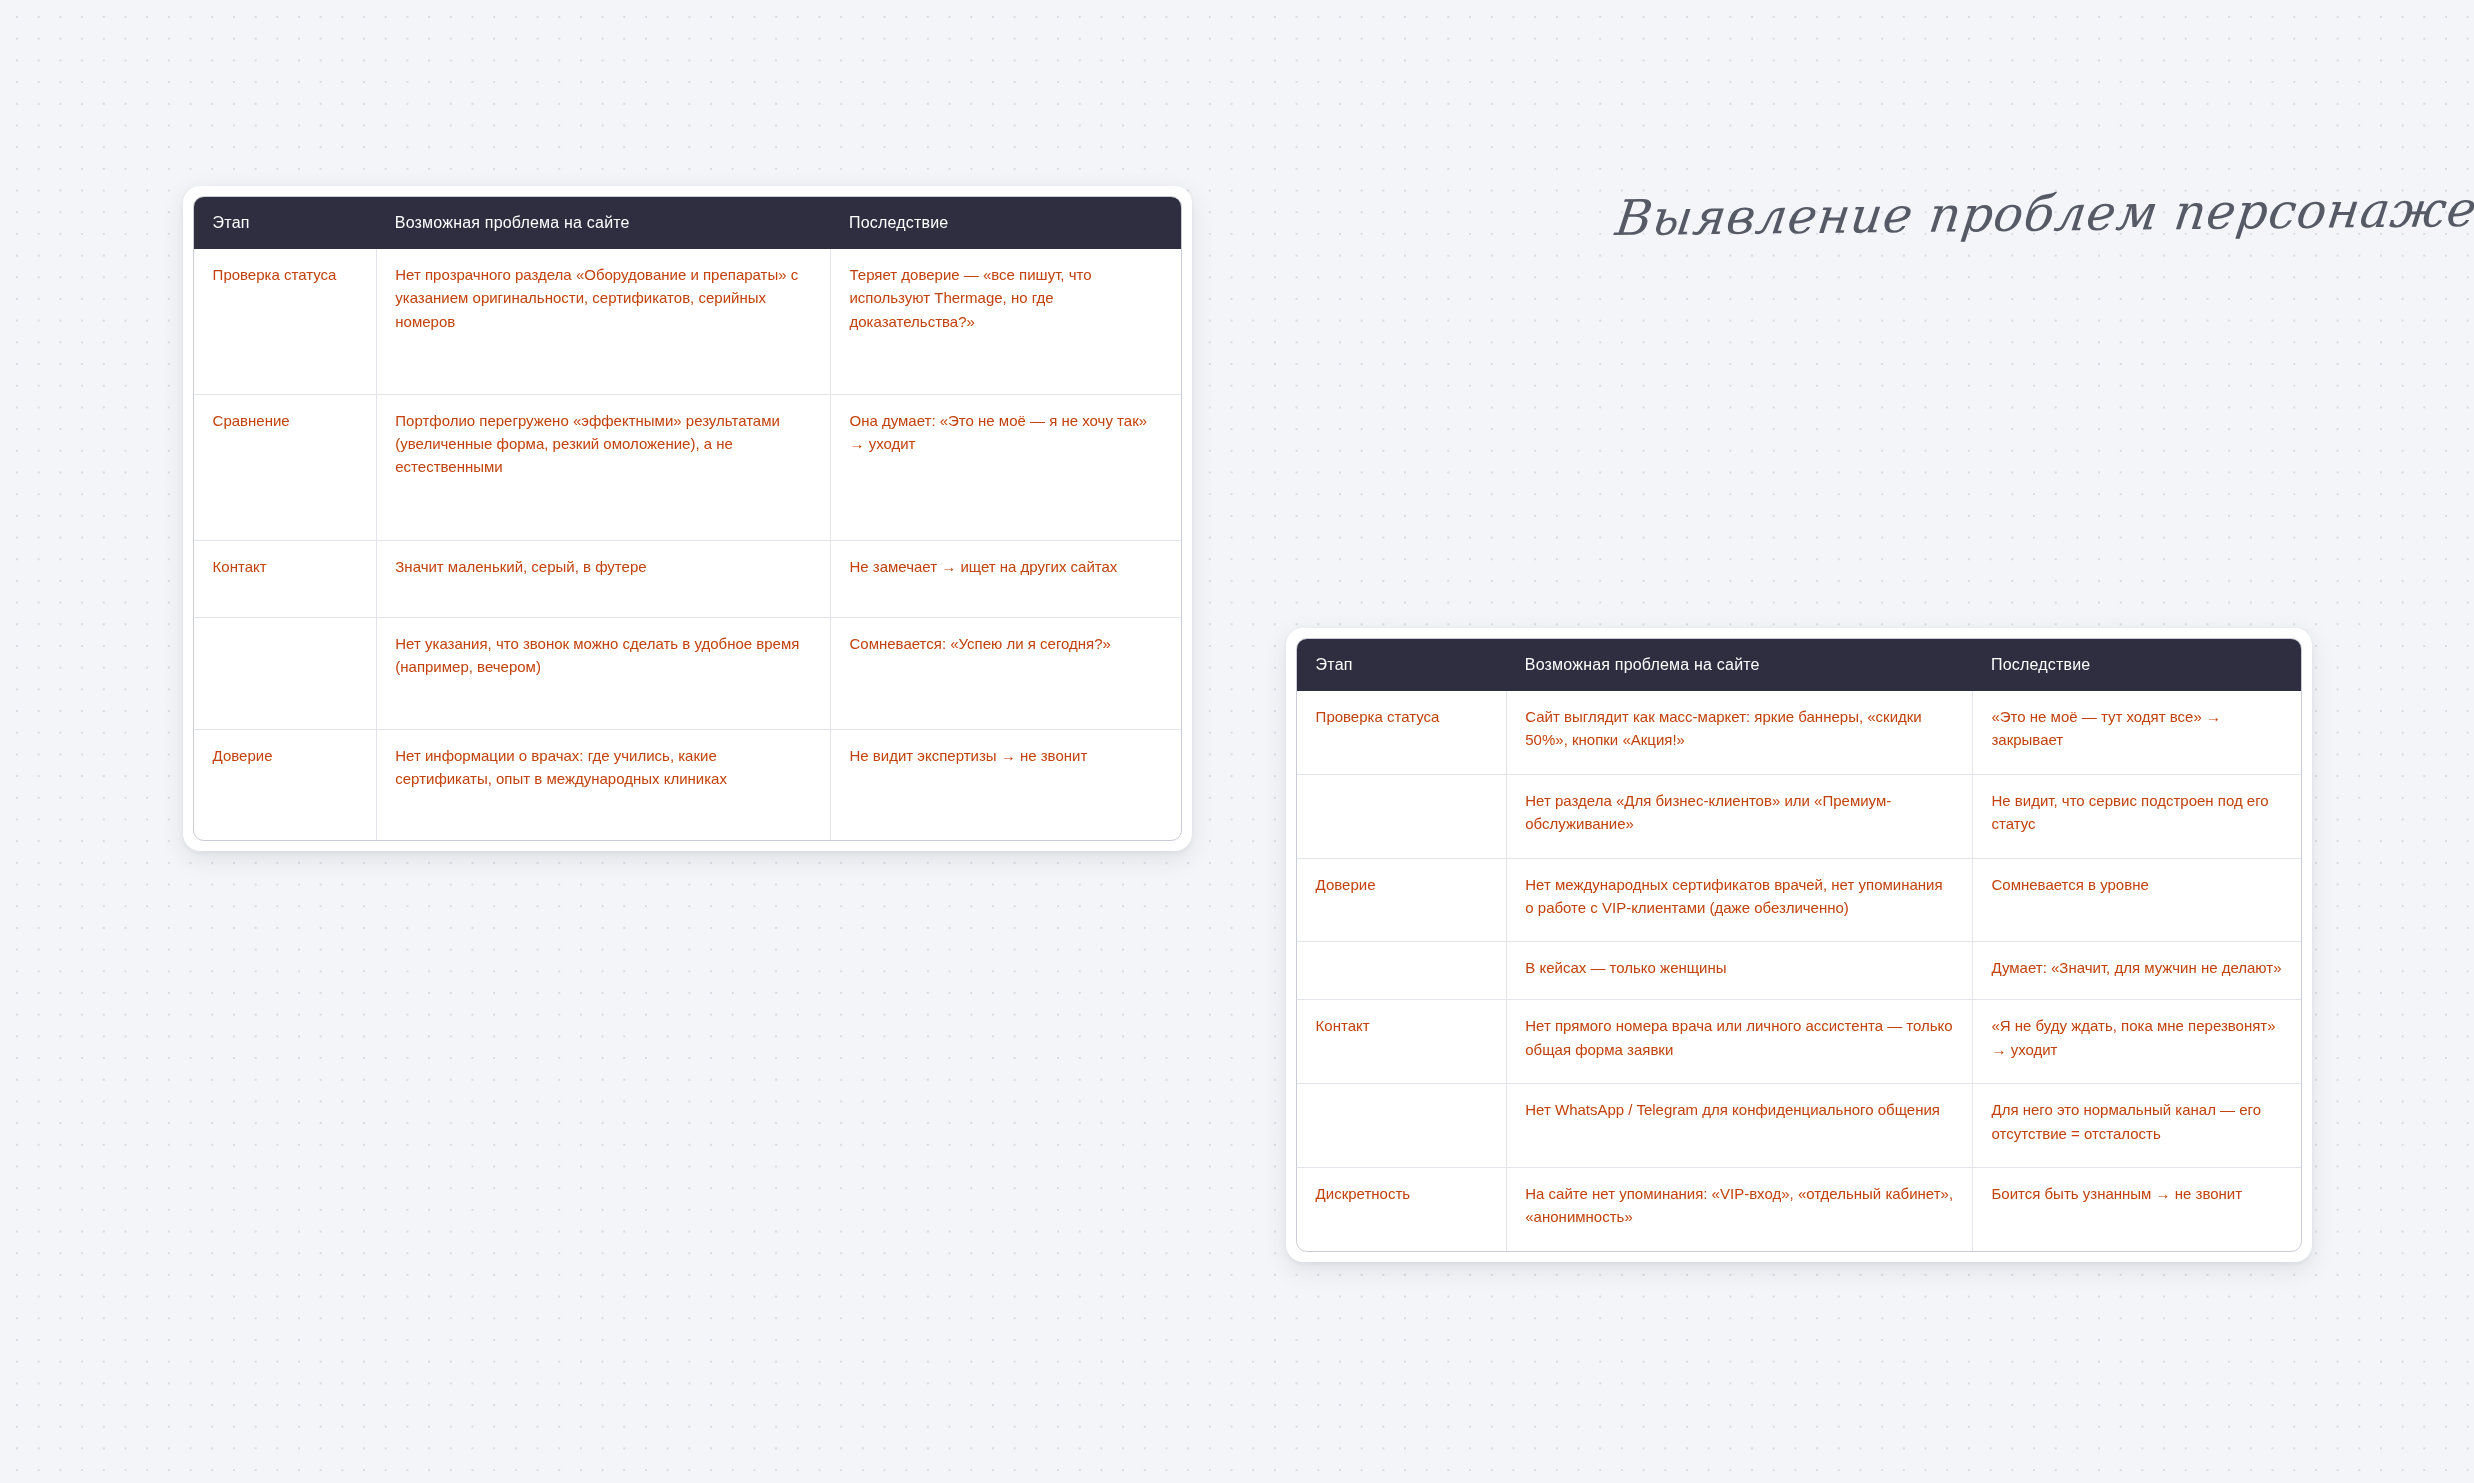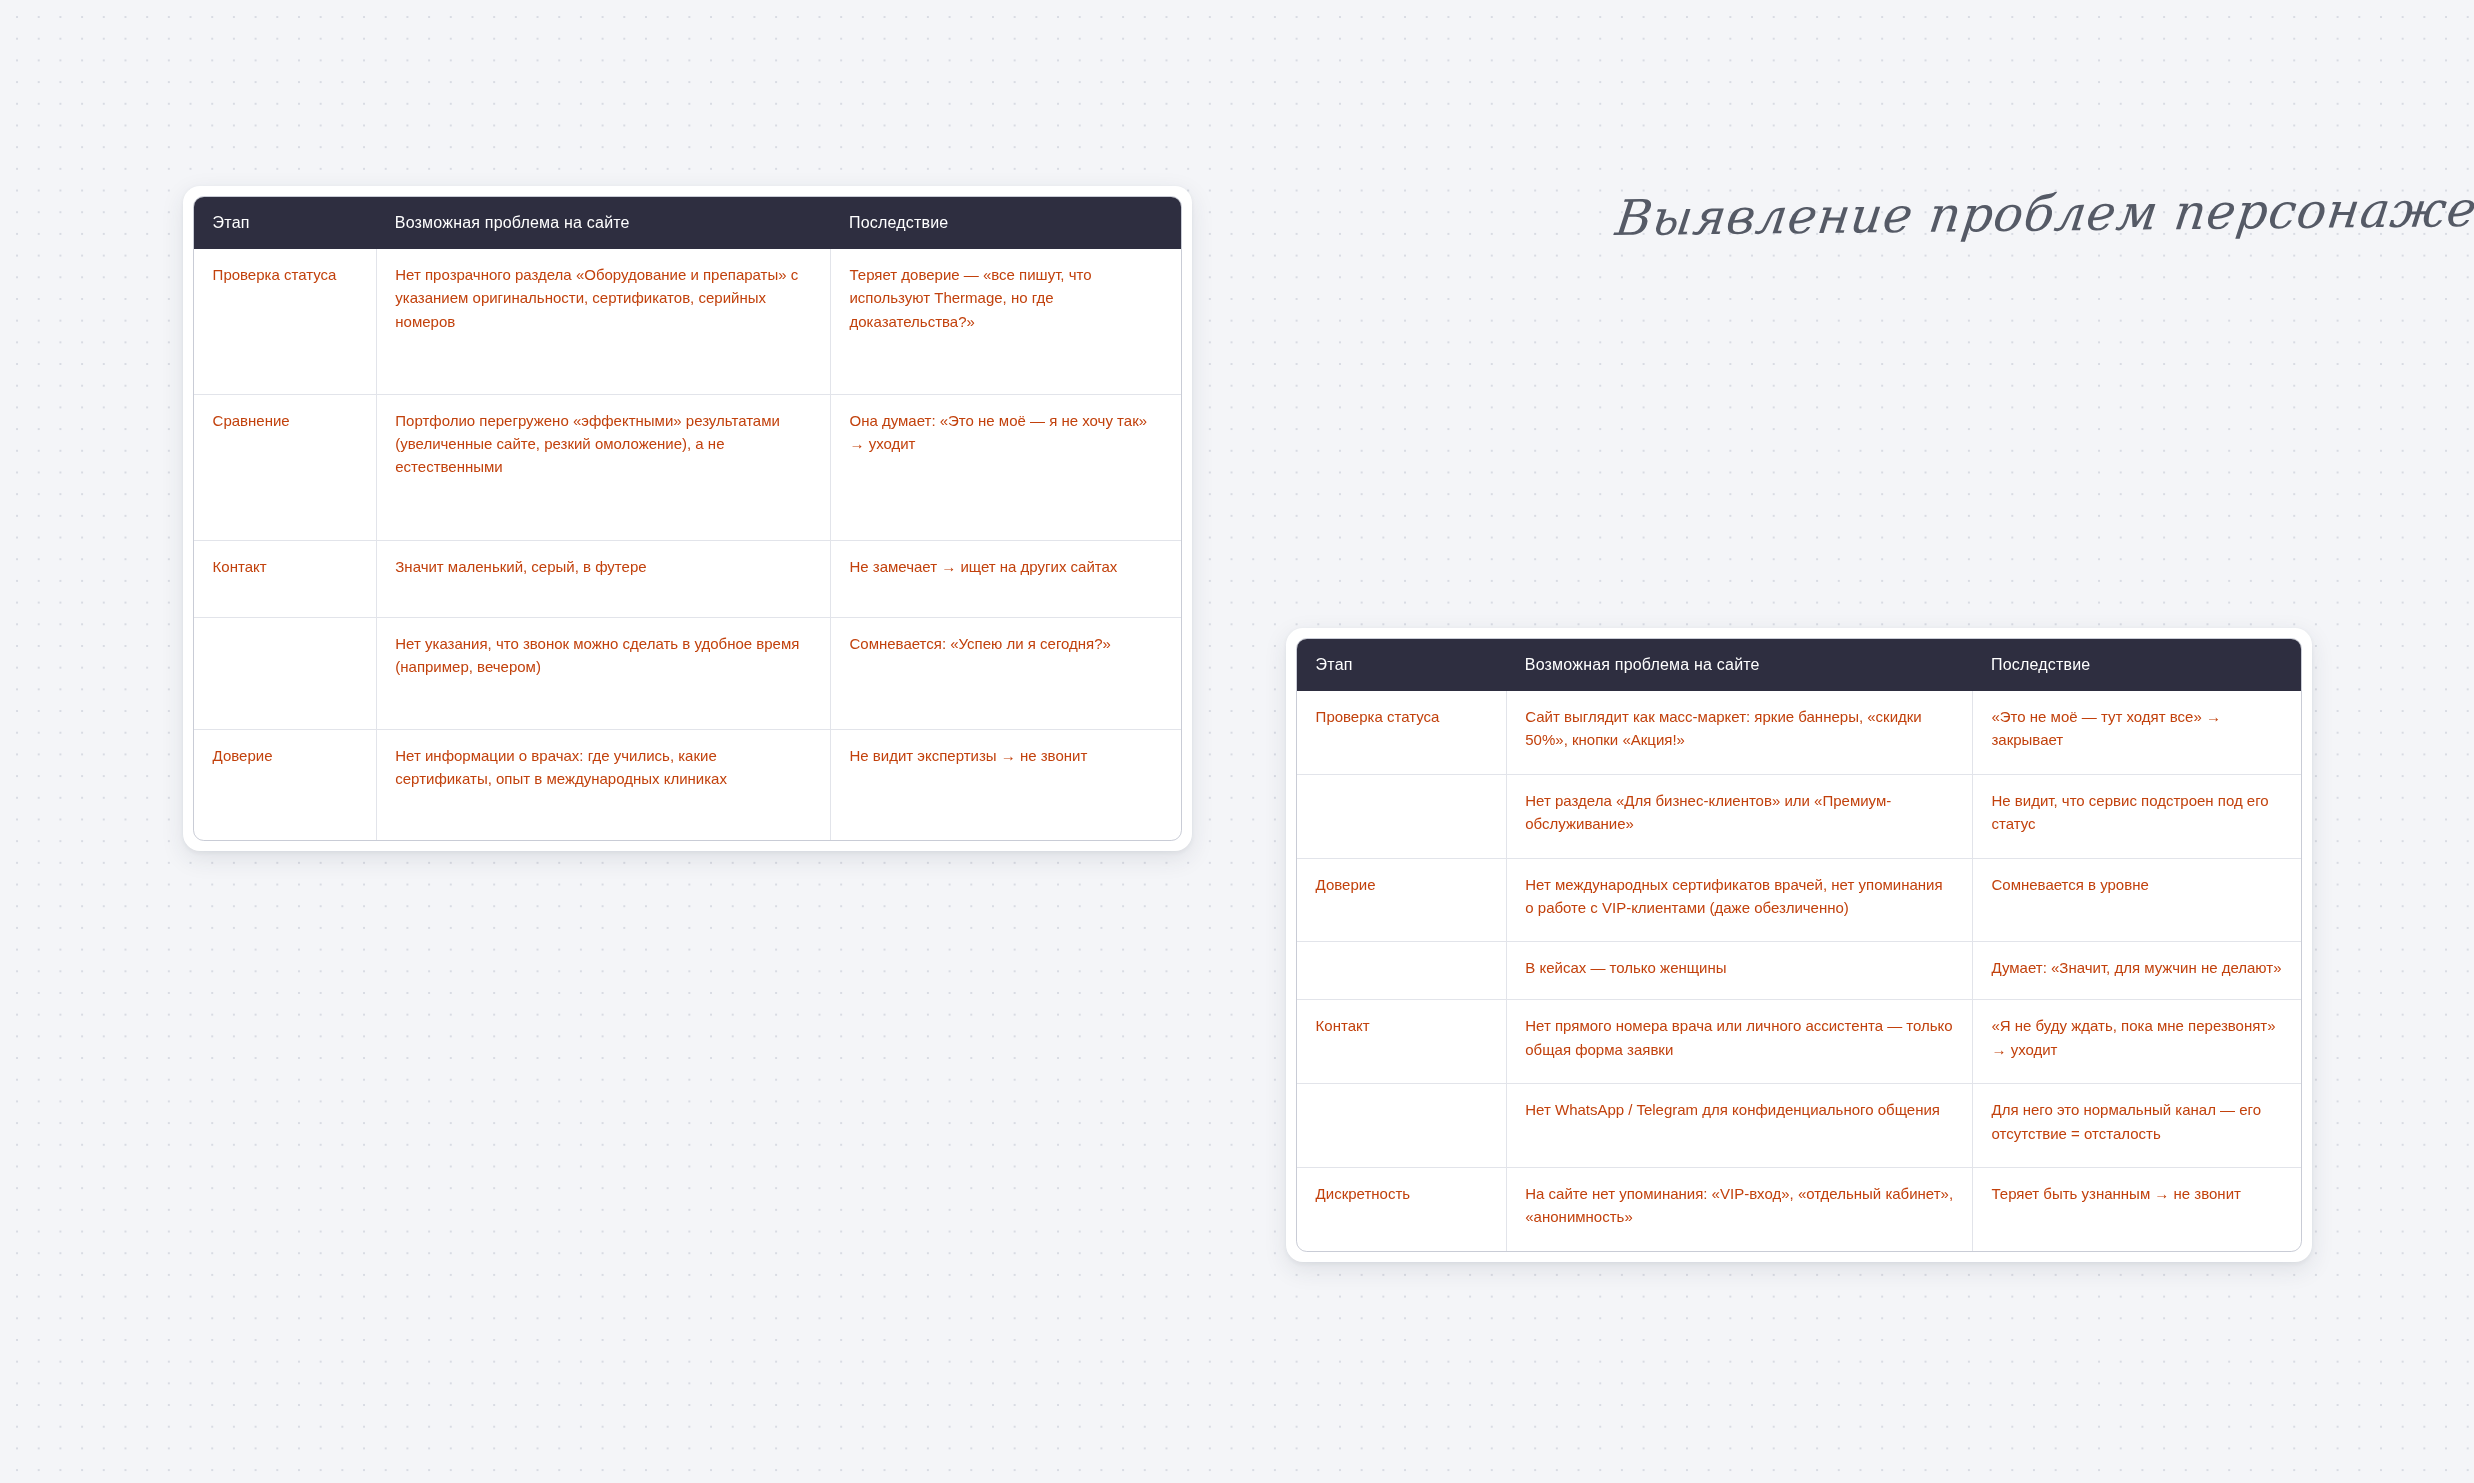--- a/index.html
+++ b/index.html
@@ -138,21 +138,21 @@
           </tr>
         </thead>
         <tbody>
           <tr>
             <td class="col-stage">Проверка статуса</td>
             <td class="col-issue">Нет прозрачного раздела «Оборудование и препараты» с указанием оригинальности, сертификатов, серийных номеров</td>
             <td class="col-effect">Теряет доверие — «все пишут, что используют Thermage, но где доказательства?»</td>
           </tr>
           <tr>
             <td class="col-stage">Сравнение</td>
-            <td class="col-issue">Портфолио перегружено «эффектными» результатами (увеличенные сайте, резкий омоложение), а не естественными</td>
+            <td class="col-issue">Портфолио перегружено «эффектными» результатами (увеличенные форма, резкий омоложение), а не естественными</td>
             <td class="col-effect">Она думает: «Это не моё — я не хочу так» → уходит</td>
           </tr>
           <tr>
             <td class="col-stage">Контакт</td>
             <td class="col-issue">Значит маленький, серый, в футере</td>
             <td class="col-effect">Не замечает → ищет на других сайтах</td>
           </tr>
           <tr>
             <td class="col-stage"></td>
             <td class="col-issue">Нет указания, что звонок можно сделать в удобное время (например, вечером)</td>
@@ -207,21 +207,21 @@
             <td class="col-effect">«Я не буду ждать, пока мне перезвонят» → уходит</td>
           </tr>
           <tr>
             <td class="col-stage"></td>
             <td class="col-issue">Нет WhatsApp / Telegram для конфиденциального общения</td>
             <td class="col-effect">Для него это нормальный канал — его отсутствие = отсталость</td>
           </tr>
           <tr>
             <td class="col-stage">Дискретность</td>
             <td class="col-issue">На сайте нет упоминания: «VIP-вход», «отдельный кабинет», «анонимность»</td>
-            <td class="col-effect">Теряет быть узнанным → не звонит</td>
+            <td class="col-effect">Боится быть узнанным → не звонит</td>
           </tr>
         </tbody>
       </table>
     </div>
   </div>
 
 </div>
 
 
 </body></html>

